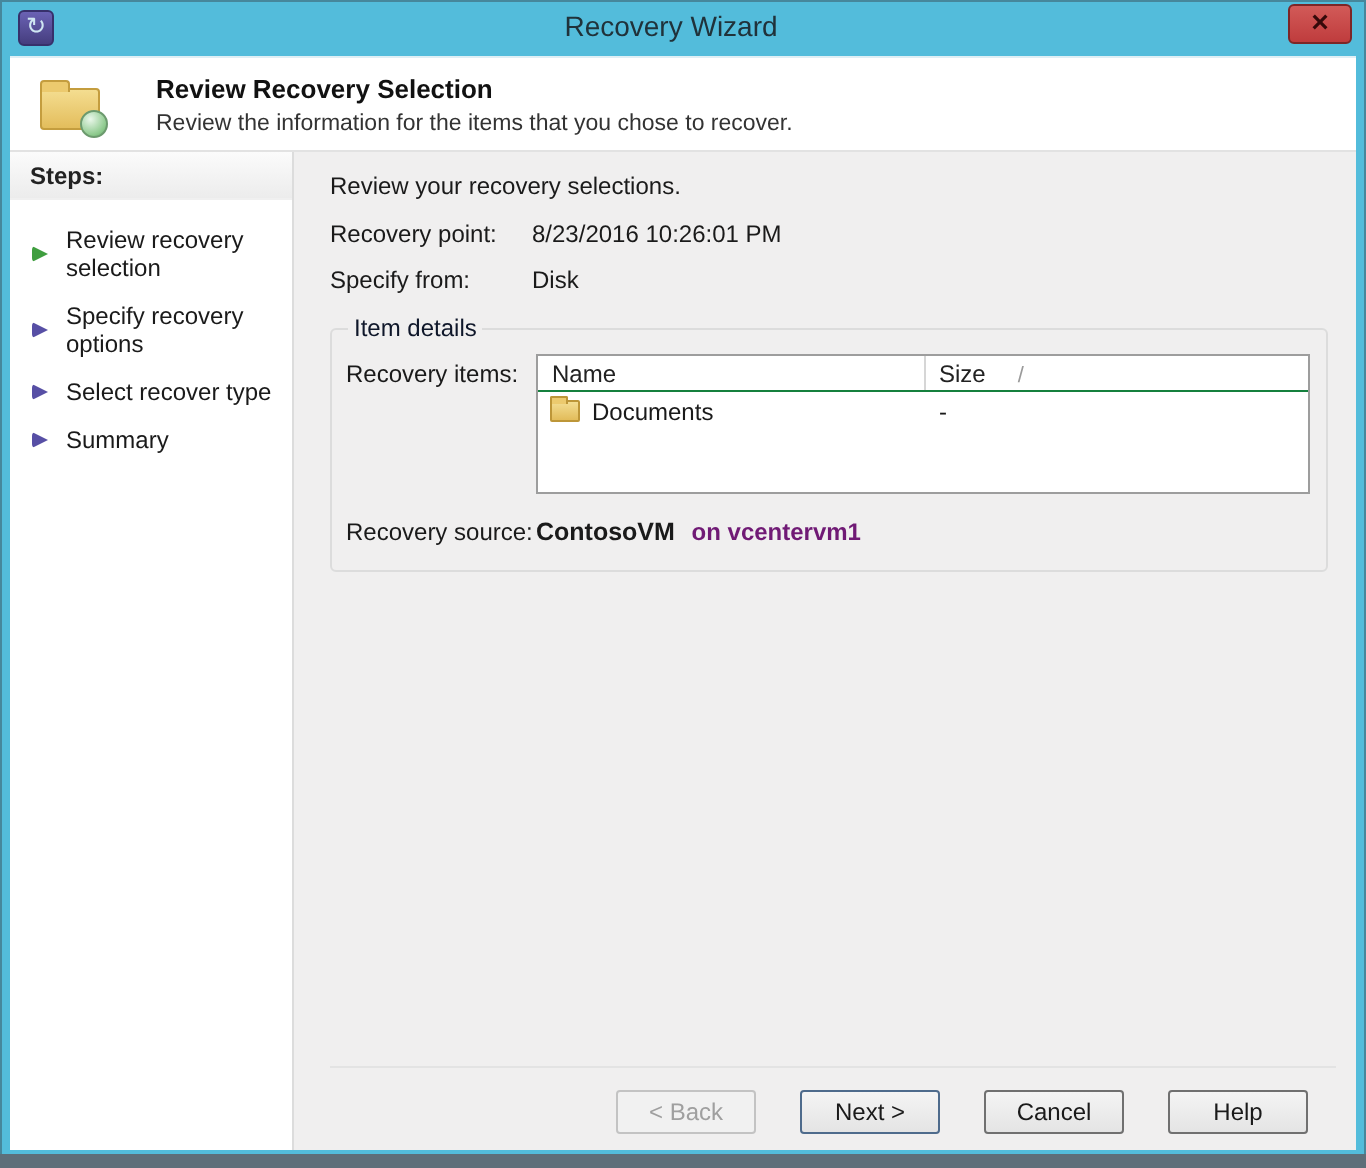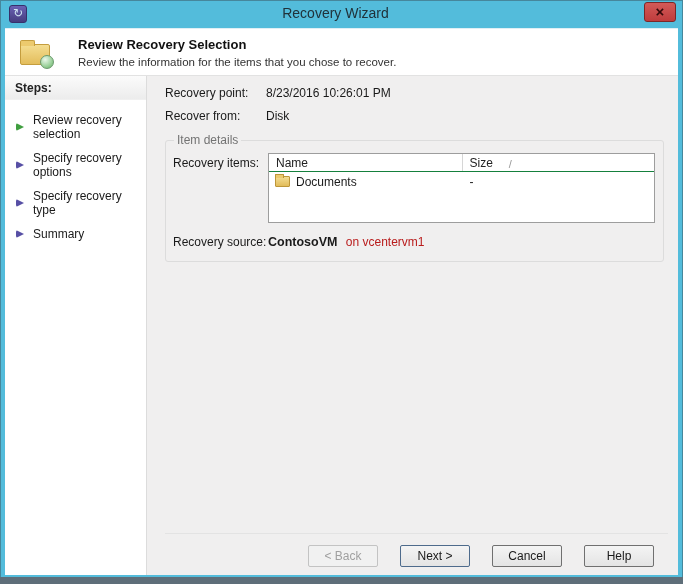--- a/index.html
+++ b/index.html
@@ -120,21 +120,21 @@
   .intro-line { margin-bottom: 10px; }
   .field-row { display: flex; margin-bottom: 9px; }
   .field-label { flex: none; width: 101px; }
   .field-value { }
 
   fieldset.item-details {
     border: 1px solid #dcdcdc; border-radius: 3px;
     margin: 1px 4px 0 0; padding: 6px 8px 12px 7px;
   }
   fieldset.item-details legend {
-    font-size: 12px; color: #737373; padding: 0 3px; margin-left: 1px;
+    font-size: 12px; color: #0f172a; padding: 0 3px; margin-left: 1px;
   }
   .items-row { display: flex; }
   .items-label { flex: none; width: 95px; padding-top: 3px; }
   .items-table {
     flex: 1; height: 70px; background: #ffffff;
     border: 1px solid #9d9d9d;
     display: flex; flex-direction: column; min-width: 0;
   }
   .table-header {
     flex: none; display: flex; height: 18px;
@@ -155,21 +155,21 @@
   }
   .mini-folder::before {
     content: ""; position: absolute; left: -1px; top: -3px;
     width: 7px; height: 3px; background: #ecca6e;
     border: 1px solid #bd9638; border-bottom: none;
     border-radius: 1px 1px 0 0;
   }
   .source-row { display: flex; align-items: baseline; margin-top: 12px; }
   .source-label { flex: none; width: 95px; }
   .source-name { font-weight: bold; font-size: 12.5px; margin-right: 5px; }
-  .source-suffix { color: #b91c1c; }
+  .source-suffix { color: #701a75; font-weight: bold; }
 
   
   .button-bar {
     margin-top: auto;
     border-top: 1px solid #e3e3e3;
     padding: 11px 14px 0 0; height: 42px;
     display: flex; justify-content: flex-end; gap: 22px;
   }
   .btn {
     flex: none; width: 70px; height: 22px;
@@ -216,39 +216,40 @@
           <div class="step-item current">
             <span class="step-bullet"></span>
             <span>Review recovery selection</span>
           </div>
           <div class="step-item">
             <span class="step-bullet"></span>
             <span>Specify recovery options</span>
           </div>
           <div class="step-item">
             <span class="step-bullet"></span>
-            <span>Specify recovery type</span>
+            <span>Select recover type</span>
           </div>
           <div class="step-item">
             <span class="step-bullet"></span>
             <span>Summary</span>
           </div>
         </div>
       </div>
 
       <div class="content">
 
+        <div class="intro-line">Review your recovery selections.</div>
 
         <div class="field-row">
           <div class="field-label">Recovery point:</div>
           <div class="field-value">8/23/2016 10:26:01 PM</div>
         </div>
 
         <div class="field-row">
-          <div class="field-label">Recover from:</div>
+          <div class="field-label">Specify from:</div>
           <div class="field-value">Disk</div>
         </div>
 
         <fieldset class="item-details">
           <legend>Item details</legend>
 
           <div class="items-row">
             <div class="items-label">Recovery items:</div>
 
             <div class="items-table">

